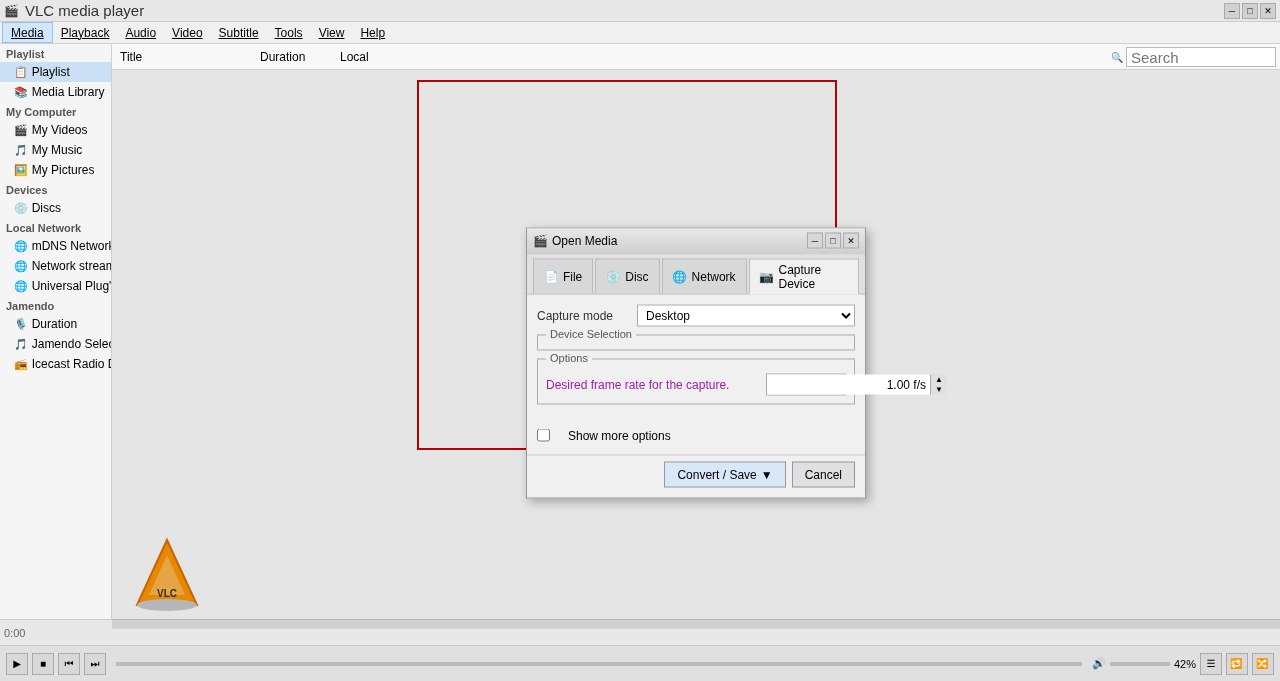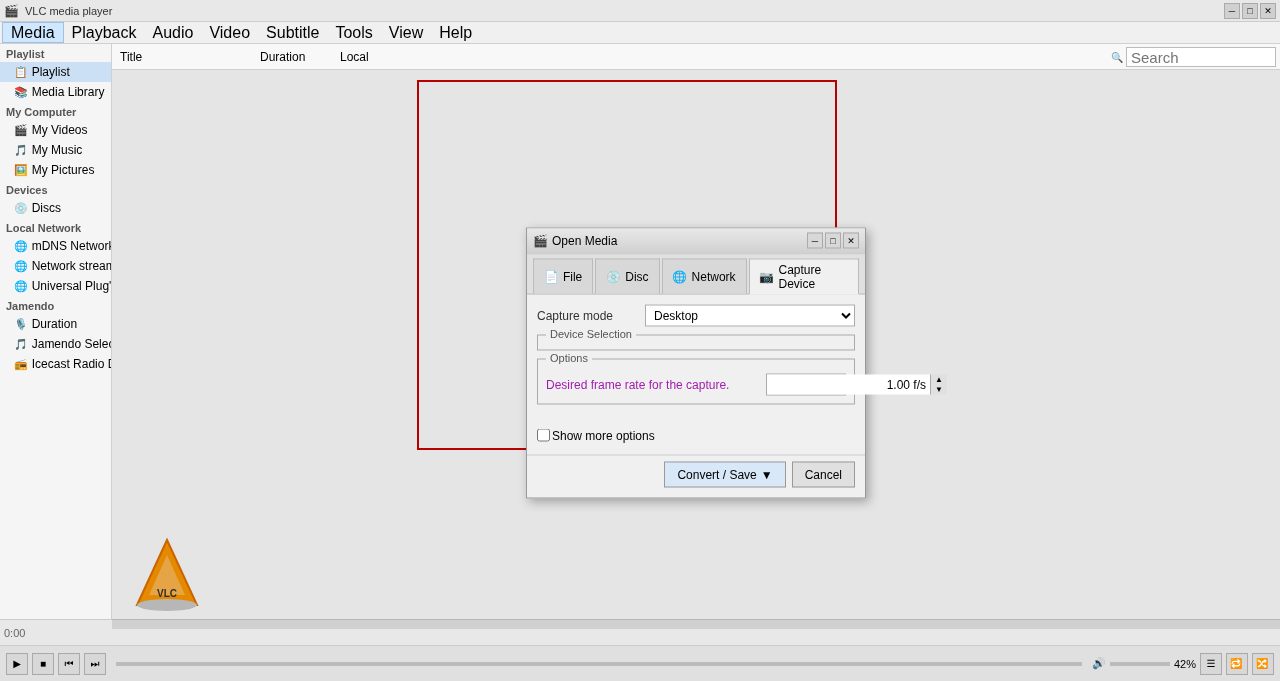--- a/index.html
+++ b/index.html
@@ -22,21 +22,21 @@
       justify-content: space-between;
       padding: 0 4px;
       border-bottom: 1px solid #ccc;
     }
     #title-bar-left {
       display: flex;
       align-items: center;
       gap: 6px;
     }
     #title-bar-title {
-      font-size: 11px;
+      font-size: 15px;
       color: #333;
     }
     #title-bar-controls {
       display: flex;
       gap: 2px;
     }
     .titlebar-btn {
       width: 16px;
       height: 16px;
       background: #d0d0d0;
@@ -53,24 +53,25 @@
       background: #f0f0f0;
       height: 22px;
       display: flex;
       align-items: center;
       border-bottom: 1px solid #d0d0d0;
       padding: 0 2px;
     }
     .menu-item {
       padding: 2px 8px;
       cursor: pointer;
-      font-size: 16px;
+      font-size: 12px;
       height: 100%;
       display: flex;
       align-items: center;
+      text-decoration: underline;
     }
     .menu-item.active { background: #d0e8ff; border: 1px solid #a0c0e0; }
 
     
     #main-layout {
       display: flex;
       height: calc(681px - 22px - 22px - 26px - 26px);
     }
 
     
@@ -279,21 +280,20 @@
     
     #dialog-body {
       padding: 10px;
     }
 
     
     .form-row {
       display: flex;
       align-items: center;
       margin-bottom: 8px;
-      gap: 8px;
     }
     .form-label {
       font-size: 12px;
       color: #333;
       width: 100px;
     }
     .form-select {
       flex: 1;
       height: 22px;
       font-size: 12px;
@@ -577,21 +577,21 @@
                   <div class="spinbox-btns">
                     <button class="spinbox-btn">▲</button>
                     <button class="spinbox-btn">▼</button>
                   </div>
                 </div>
               </div>
             </div>
 
           </div>
 
-          <div id="show-more-row" style="padding:0 10px 6px 10px; display:flex; align-items:center; gap:2px;">
+          <div id="show-more-row" style="padding:0 10px 6px 10px; display:flex; align-items:center; gap:18px;">
             <input type="checkbox" id="show-more-cb" style="">
             <label for="show-more-cb">Show more options</label>
           </div>
 
           <div id="dialog-footer">
             <button class="dialog-btn dialog-btn-convert">
               <span>Convert / Save</span>
               <span>▼</span>
             </button>
             <button class="dialog-btn">

